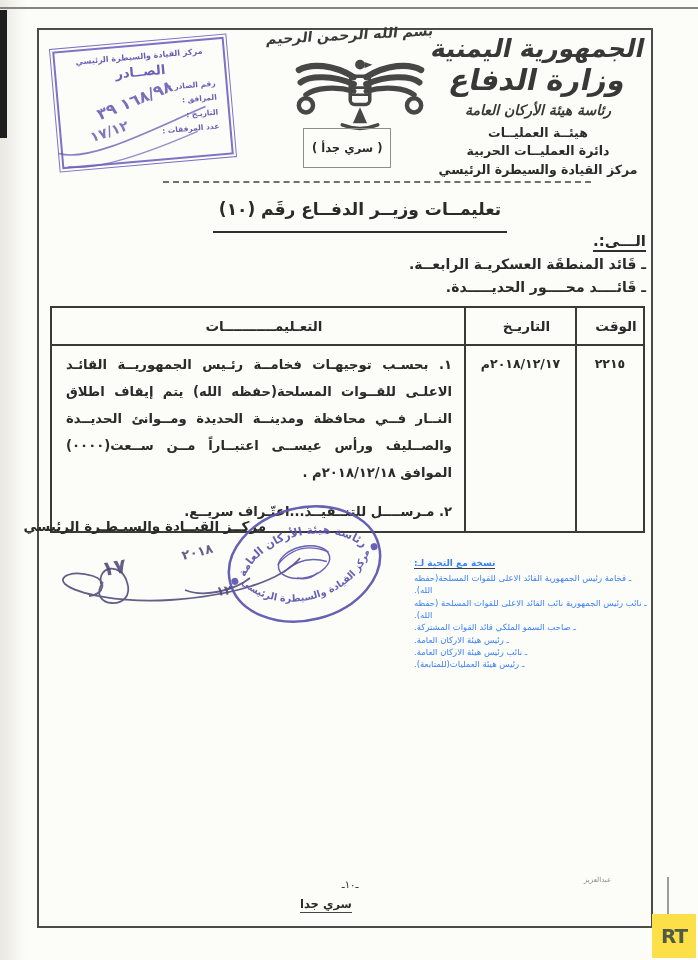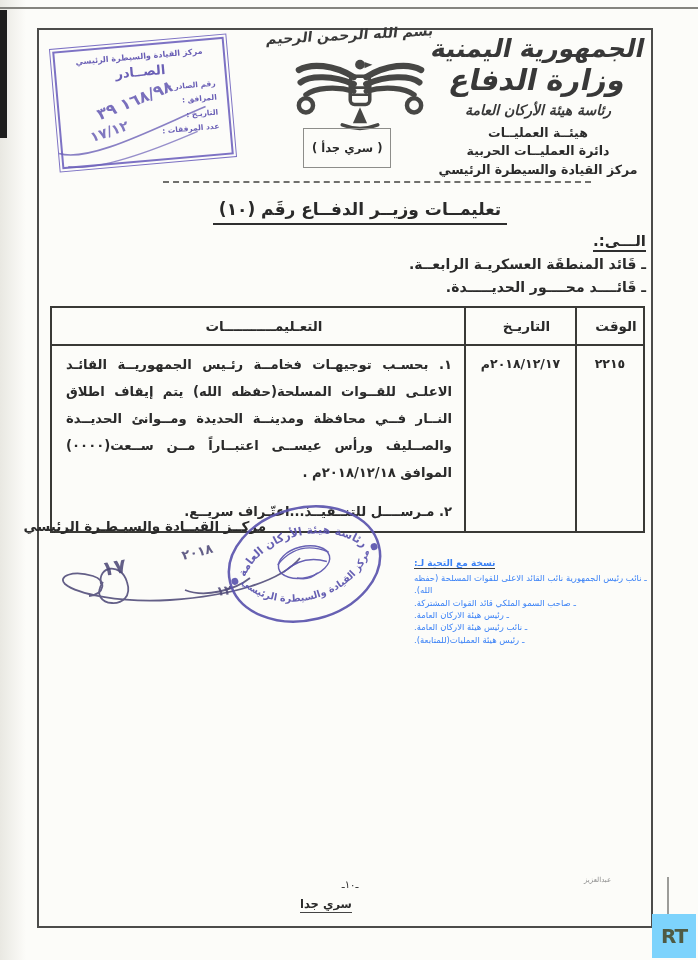--- a/index.html
+++ b/index.html
@@ -43,21 +43,21 @@
   .cal-b{font-size:29px;font-weight:bold;transform:skewX(-12deg);margin-top:0px;color:#383838;}
   .cal-c{font-size:14px;font-weight:bold;font-style:italic;margin-top:5px;color:#383838;}
   .hdr-plain{font-size:12.5px;font-weight:bold;line-height:1.3;margin-top:2px;}
   .hdr-plain.first{margin-top:7px;}
 
   .dashed-sep{position:absolute;left:163px;top:181px;width:428px;border-top:2px dashed #6f6f6c;}
 
   
   .doc-title{position:absolute;left:60px;top:199px;width:600px;text-align:center;}
   .doc-title span{display:inline-block;font-size:17px;font-weight:bold;
-    border-bottom:2px solid #2f2f2f;padding:0 6px 4px 6px;}
+    border-bottom:2px solid #2f2f2f;padding:0 6px 12px 6px;}
   .to-block{position:absolute;right:52px;top:231px;text-align:right;font-weight:bold;}
   .to-label{display:inline-block;font-size:15px;border-bottom:2px solid #2f2f2f;padding-bottom:0;}
   .to-item{font-size:14px;line-height:1.4;margin-top:3px;}
 
   
   .orders-table{position:absolute;left:50px;top:306px;width:595px;border-collapse:collapse;}
   .orders-table th,.orders-table td{border:2px solid #39393б;border:2px solid #393936;}
   .orders-table th{height:34px;font-size:13.5px;font-weight:bold;text-align:center;padding-left:13px;}
   .col-time{width:52px;}
   .col-date{width:95px;}
@@ -205,30 +205,31 @@
       <textPath href="#arcTop" startOffset="50%" text-anchor="middle">رئاسة هيئة الأركان العامة</textPath>
     </text>
     <path id="arcBot" d="M 13,58 A 73,54 0 0 0 157,58" fill="none"></path>
     <text font-size="10" font-weight="bold" fill="#5b54ae" font-family="DejaVu Sans, sans-serif">
       <textPath href="#arcBot" startOffset="50%" text-anchor="middle">مركز القيادة والسيطرة الرئيسي</textPath>
     </text>
   </svg>
 
   <div class="dist" dir="rtl">
     <div><span class="dist-h">نسخة مع التحية لـ:</span></div>
+    <div class="dist-i">ـ فخامة رئيس الجمهورية القائد الاعلى للقوات المسلحة(حفظه الله).</div>
     <div class="dist-i">ـ نائب رئيس الجمهورية نائب القائد الاعلى للقوات المسلحة (حفظه الله).</div>
     <div class="dist-i">ـ صاحب السمو الملكي قائد القوات المشتركة.</div>
     <div class="dist-i">ـ رئيس هيئة الاركان العامة.</div>
     <div class="dist-i">ـ نائب رئيس هيئة الاركان العامة.</div>
     <div class="dist-i">ـ رئيس هيئة العمليات(للمتابعة).</div>
   </div>
 
   <div class="pagenum">ـ١٠ـ</div>
   <div class="footer-class" dir="rtl">
     <span>سري جدا</span>
   </div>
   <div class="editor-name" dir="rtl">عبدالعزيز</div>
   <div class="crop-vline"></div>
-  <div class="rt-logo" style="background: #7dd3fc; text-align: center;">
+  <div class="rt-logo" style="background: #fde047; text-align: center;">
     <span style="color: rgb(79, 91, 68);">RT</span>
   </div>
 
 </div>
 
 </body></html>

